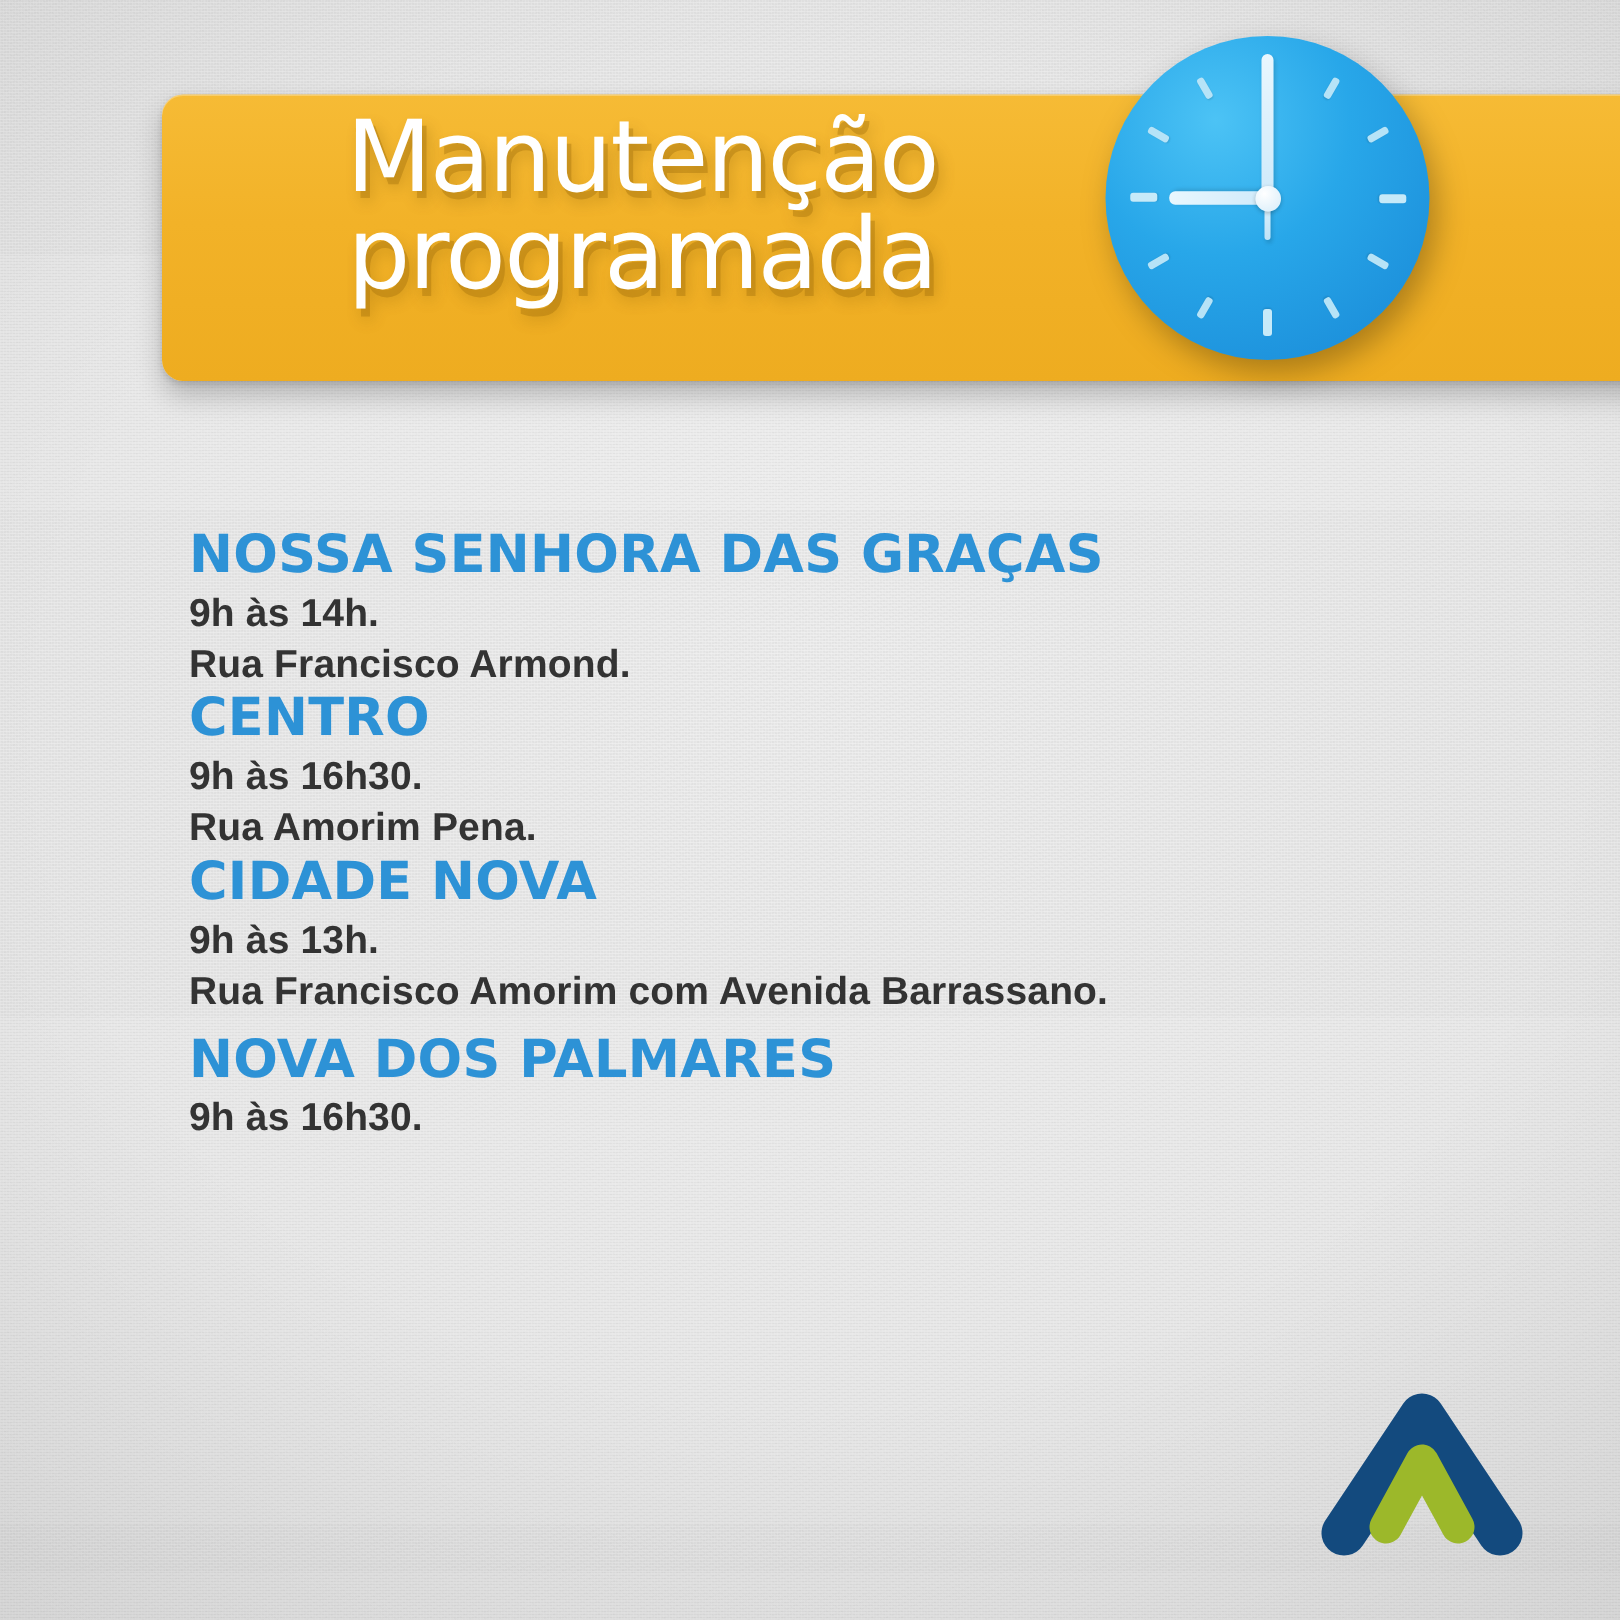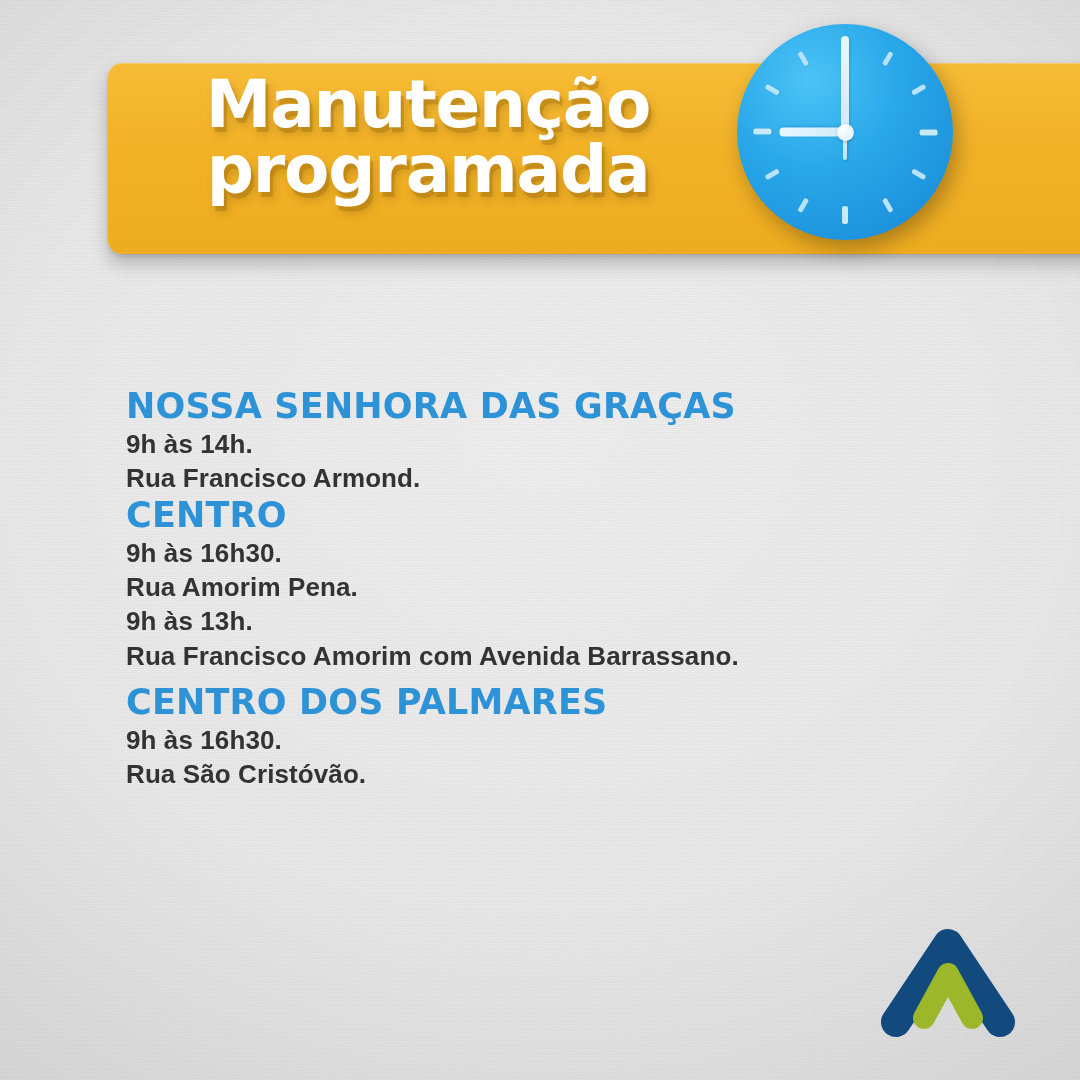--- a/index.html
+++ b/index.html
@@ -52,21 +52,21 @@
       inset 0 1px 0 rgba(255,255,255,.28);
   }
 
   .banner-title{
     position:absolute;
     left:108px; top:72px;
     width:640px;
     text-align:center;
     color:#ffffff;
     font-family:"DejaVu Sans", sans-serif;
-    font-weight:bold;
+    font-weight:normal;
     font-size:66px;
     line-height:.99;
     letter-spacing:-1.2px;
     text-shadow:
       3px 5px 0 rgba(160,110,10,.38),
       4px 7px 10px rgba(120,80,5,.30);
     white-space:pre-line;
   }
 
   
@@ -117,21 +117,20 @@
     border-radius:50%;
     background:radial-gradient(circle at 35% 30%,#ffffff,#d6ecf9);
     box-shadow:0 1px 3px rgba(0,0,0,.25);
   }
 
   
   .schedule{
     position:absolute;
     left:126px; top:350px;
     width:880px;
-    margin-top:36px;
   }
   .neighborhood{ margin:0; }
   .nb-name{
     color:#2d92d6;
     font-family:"DejaVu Sans", sans-serif;
     font-weight:bold;
     font-size:35px;
     line-height:1.16;
     letter-spacing:.2px;
   }
@@ -193,28 +192,28 @@
         <div class="nb-name">NOSSA SENHORA DAS GRAÇAS</div>
         <div class="nb-line">9h às 14h.</div>
         <div class="nb-line">Rua Francisco Armond.</div>
       </div>
       <div class="neighborhood">
         <div class="nb-name">CENTRO</div>
         <div class="nb-line">9h às 16h30.</div>
         <div class="nb-line">Rua Amorim Pena.</div>
       </div>
       <div class="neighborhood">
+        <div class="nb-name">CIDADE NOVA</div>
         <div class="nb-line">9h às 13h.</div>
         <div class="nb-line">Rua Francisco Amorim com Avenida Barrassano.</div>
       </div>
       <div class="nb-gap"></div>
       <div class="neighborhood">
-        <div class="nb-name">CENTRO DOS PALMARES</div>
+        <div class="nb-name">NOVA DOS PALMARES</div>
         <div class="nb-line">9h às 16h30.</div>
-        <div class="nb-line">Rua São Cristóvão.</div>
       </div>
     </div>
 
   <svg class="logo" viewBox="0 0 140 120">
     <path d="M18 104 L70 26 L122 104" fill="none" stroke="#134a7e" stroke-width="30" stroke-linecap="round" stroke-linejoin="round"></path>
     <path d="M46 100 L70 56 L94 100" fill="none" stroke="#9cb82a" stroke-width="22" stroke-linecap="round" stroke-linejoin="round"></path>
   </svg>
 
 </div>
 

